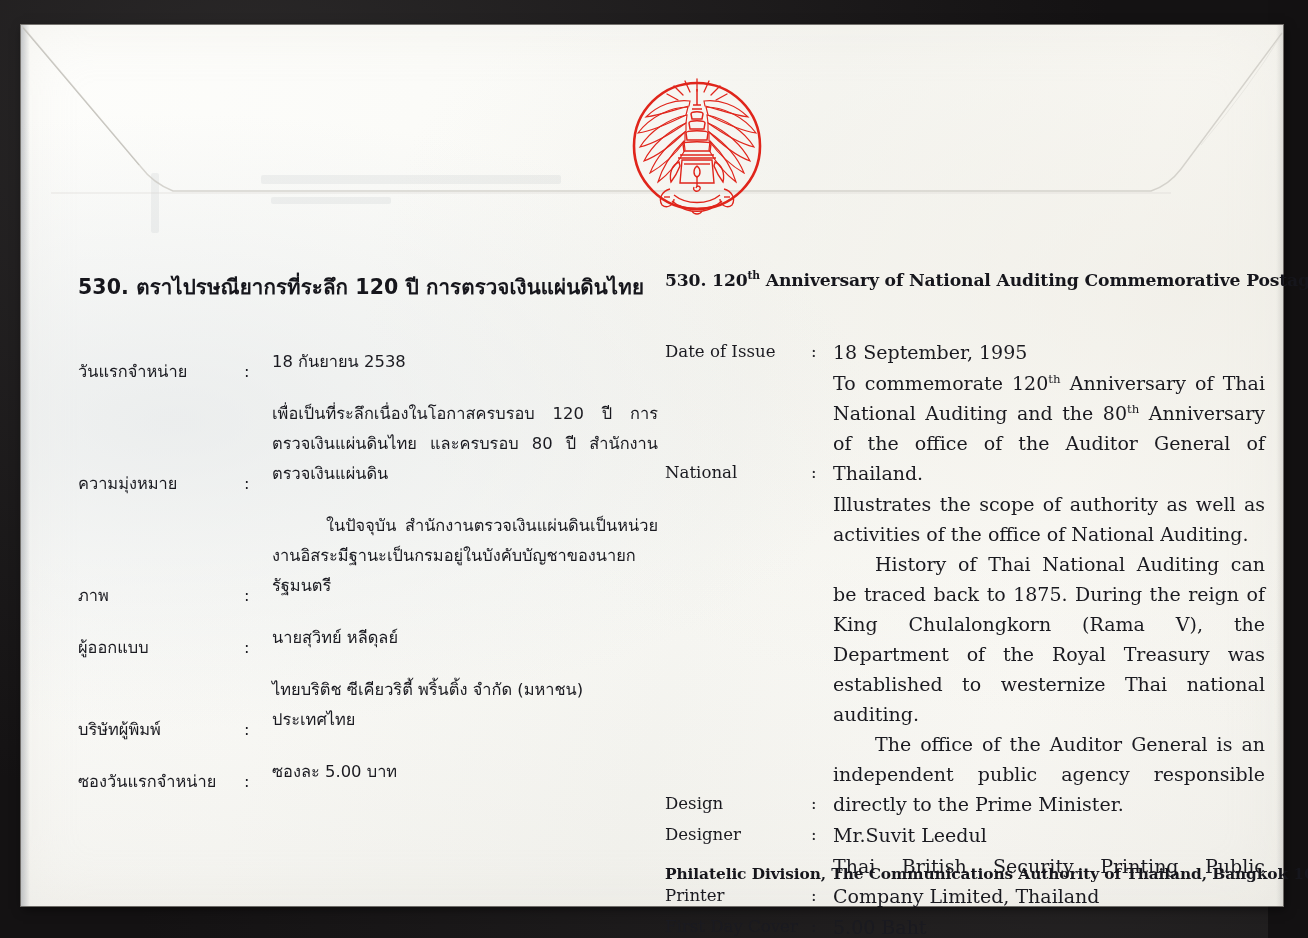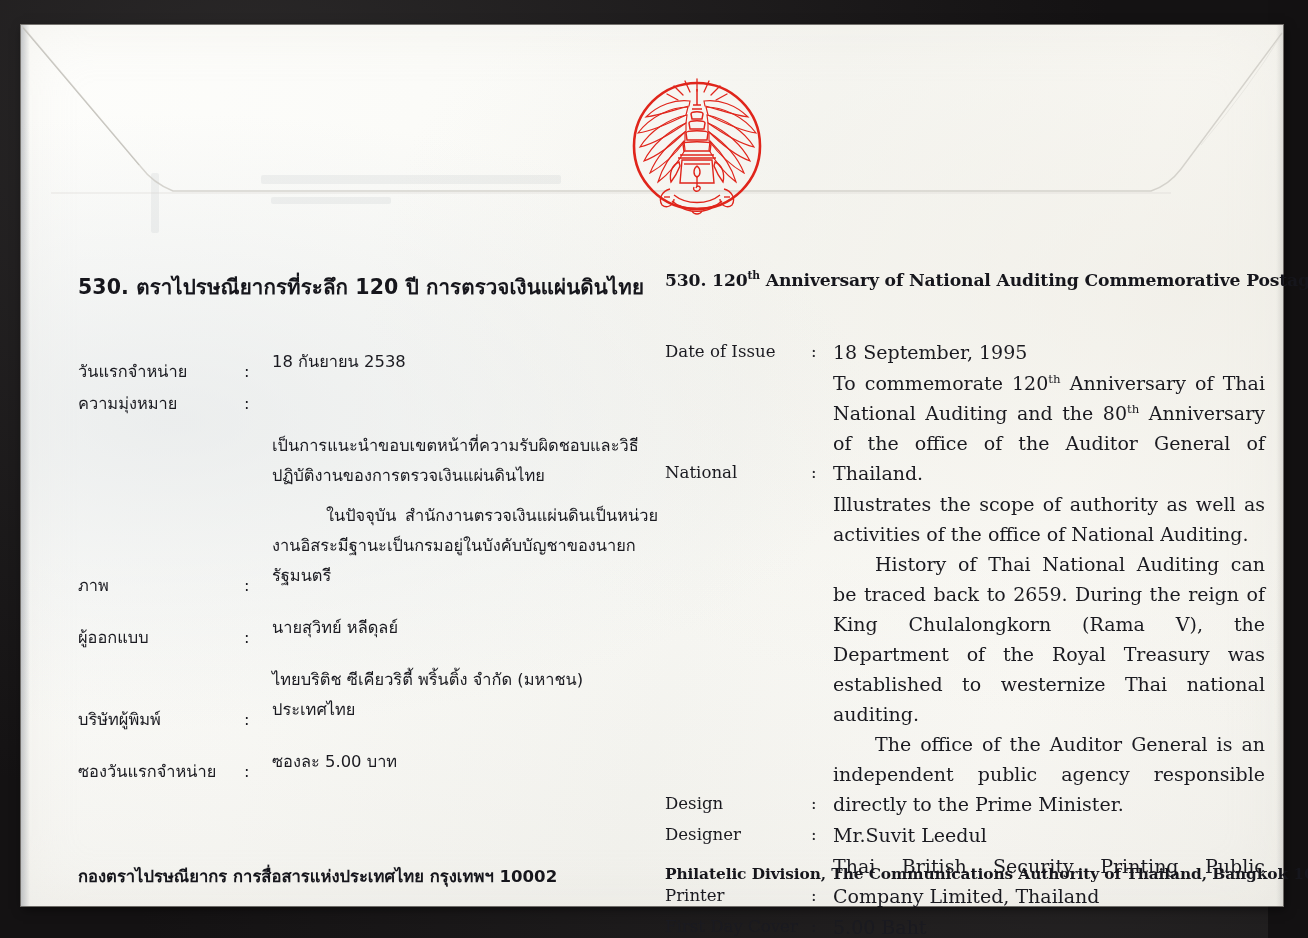--- a/index.html
+++ b/index.html
@@ -234,27 +234,29 @@
             <div class="lbl">วันแรกจำหน่าย</div>
             <div class="cln">:</div>
             <div class="val">
               <p>18 กันยายน 2538</p>
             </div>
           </div>
 
           <div class="row">
             <div class="lbl">ความมุ่งหมาย</div>
             <div class="cln">:</div>
+            <div class="val">
+              <p class="just">เพื่อเป็นที่ระลึกเนื่องในโอกาสครบรอบ 120 ปี การตรวจเงินแผ่นดินไทย และครบรอบ 80 ปี สำนักงานตรวจเงินแผ่นดิน</p>
+            </div>
           </div>
 
           <div class="row">
             <div class="lbl">ภาพ</div>
             <div class="cln">:</div>
             <div class="val">
-              <p class="just">เป็นการแนะนำขอบเขตหน้าที่ความรับผิดชอบและวิธีปฏิบัติงานของการตรวจเงินแผ่นดินไทย</p>
               <p class="just indent">ในปัจจุบัน  สำนักงานตรวจเงินแผ่นดินเป็นหน่วยงานอิสระมีฐานะเป็นกรมอยู่ในบังคับบัญชาของนายกรัฐมนตรี</p>
             </div>
           </div>
 
           <div class="row">
             <div class="lbl">ผู้ออกแบบ</div>
             <div class="cln">:</div>
             <div class="val">
               <p>นายสุวิทย์ หลีดุลย์</p>
             </div>
@@ -298,21 +300,21 @@
             <div class="val">
               <p class="just">To commemorate 120<sup>th</sup> Anniversary of Thai National Auditing and the 80<sup>th</sup> Anniversary of the office of the Auditor General of Thailand.</p>
             </div>
           </div>
 
           <div class="row">
             <div class="lbl">Design</div>
             <div class="cln">:</div>
             <div class="val">
               <p class="just">Illustrates the scope of authority as well as activities of the office of National Auditing.</p>
-              <p class="just indent">History of Thai National Auditing can be traced back to 2659. During the reign of King Chulalongkorn (Rama V), the Department of the Royal Treasury was established to westernize Thai national auditing.</p>
+              <p class="just indent">History of Thai National Auditing can be traced back to 1875. During the reign of King Chulalongkorn (Rama V), the Department of the Royal Treasury was established to westernize Thai national auditing.</p>
               <p class="just indent">The office of the Auditor General is an independent public agency responsible directly to the Prime Minister.</p>
             </div>
           </div>
 
           <div class="row">
             <div class="lbl">Designer</div>
             <div class="cln">:</div>
             <div class="val">
               <p>Mr.Suvit Leedul</p>
             </div>
@@ -330,18 +332,17 @@
             <div class="lbl">First Day Cover</div>
             <div class="cln">:</div>
             <div class="val">
               <p>5.00 Baht</p>
             </div>
           </div>
 
         </div>
       </div>
 
-      <div class="footer footer-th">กองตราไปรษณียากร การสื่อสารแห่งประเทศไทย กรุงเทพฯ 10002</div>
       <div class="footer footer-en">Philatelic Division, The Communications Authority of Thailand, Bangkok 10002</div>
 
     </div>
   </div>
 </div>
 
 </body></html>

